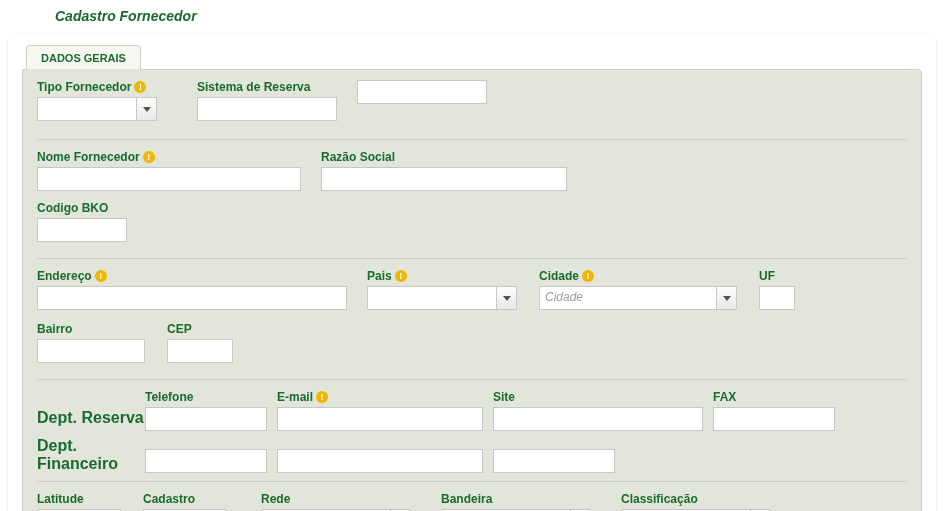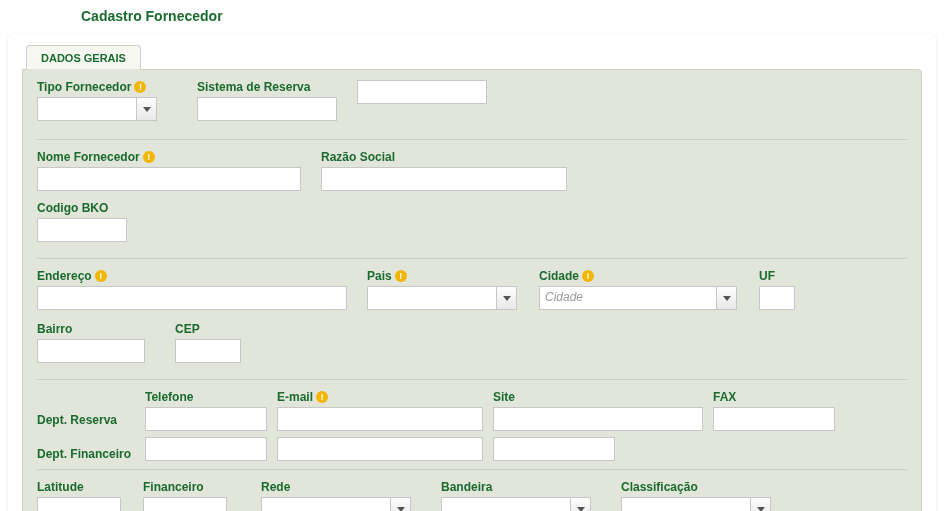--- a/index.html
+++ b/index.html
@@ -9,21 +9,22 @@
     font-family: Arial, Helvetica, sans-serif;
     font-size: 12px;
     background: #ffffff;
     color: #333;
     width: 944px;
   }
   .page-title {
     color: #1a6b2e;
     font-weight: bold;
     font-size: 14px;
-    padding: 8px 0 10px 81px;
+    padding: 8px 0 10px 55px;
+    font-style: italic;
   }
   .panel-wrap {
     margin: 0 8px 8px 8px;
     background: #fff;
     border-radius: 6px;
     box-shadow: 0 1px 3px rgba(0,0,0,0.15);
     padding: 0 0 14px 0;
   }
   .tabs {
     padding: 10px 0 0 18px;
@@ -113,21 +114,21 @@
   }
   .side-label-row {
     display: flex;
     align-items: flex-end;
     margin-bottom: 6px;
   }
   .side-label {
     width: 108px;
     font-weight: bold;
     color: #1a6b2e;
-    font-size: 12px;
+    font-size: 16px;
   }
   .side-label-row .cell { margin-right: 10px; }
   .side-label-row .cell label {
     display:block;
     font-weight:bold;
     color:#1a6b2e;
     font-size:12px;
     margin-bottom:3px;
   }
 </style>
@@ -209,21 +210,21 @@
       <div class="field" style="width:50px;">
         <label>UF</label>
         <input class="txt" style="width: 36px;" value="">
       </div>
     </div>
     <div class="row">
       <div class="field" style="width:120px;">
         <label>Bairro</label>
         <input class="txt" style="width: 108px;" value="">
       </div>
-      <div class="field" style="width:90px;margin-left:8px;">
+      <div class="field" style="width:90px;">
         <label>CEP</label>
         <input class="txt" style="width: 66px;" value="">
       </div>
     </div>
 
     <div class="sep"></div>
 
     <div class="side-label-row" style="align-items:flex-end;">
       <div class="side-label" style="position:relative; top:-4px;">Dept. Reserva</div>
       <div class="cell">
@@ -252,21 +253,21 @@
     </div>
 
     <div class="sep"></div>
 
     <div class="row">
       <div class="field" style="width:96px;">
         <label>Latitude</label>
         <input class="txt" style="width: 84px;" value="">
       </div>
       <div class="field" style="width:108px;">
-        <label>Financeiro</label>
+        <label>Cadastro</label>
         <input class="txt" style="width: 84px;" value="">
       </div>
       <div class="field" style="width:170px;">
         <label>Rede</label>
         <div class="combo" style="width:150px;">
           <div class="cval"></div>
           <div class="cbtn">
               <div class="chev"></div>
             </div>
         </div>

